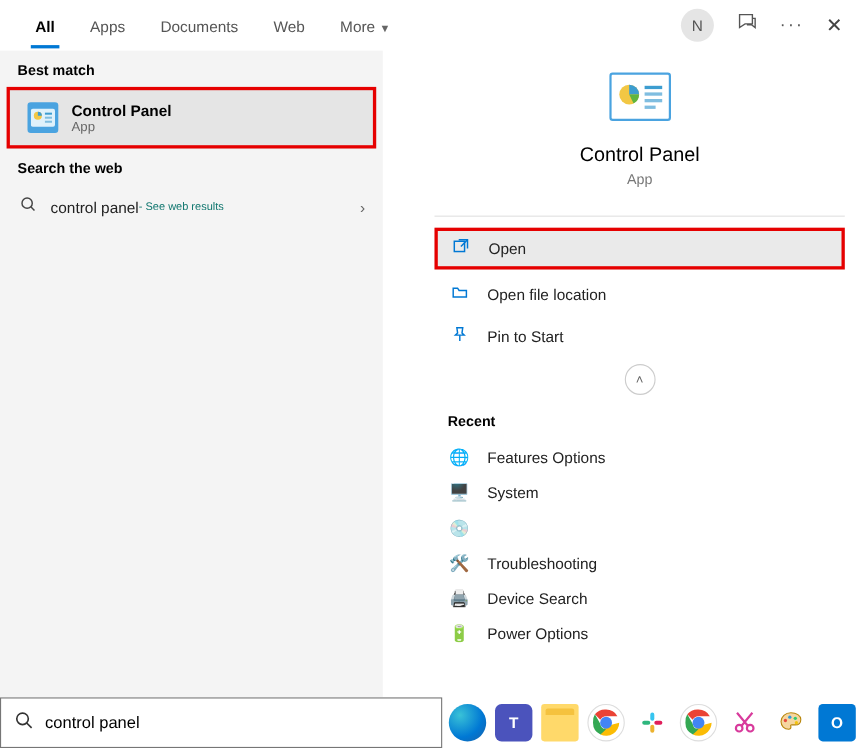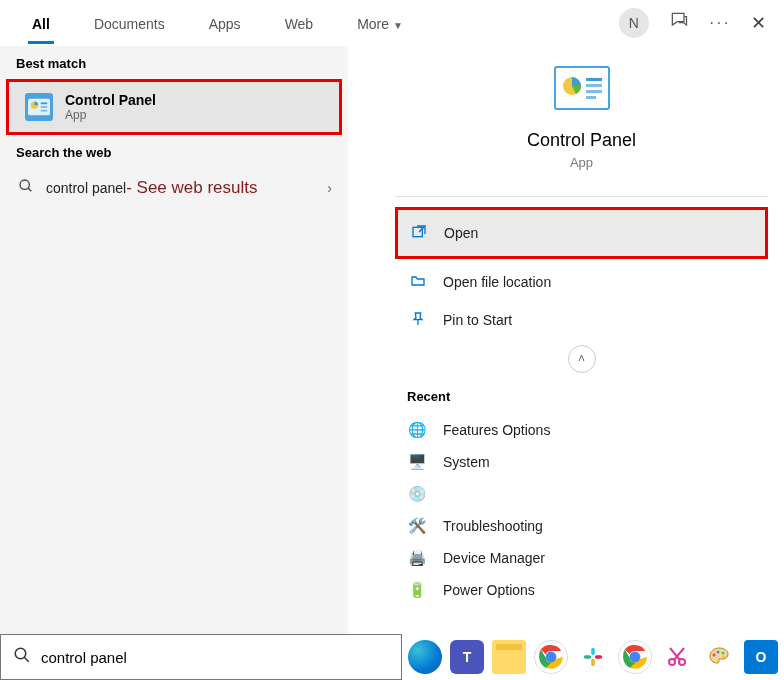--- a/index.html
+++ b/index.html
@@ -1,19 +1,19 @@
 <!DOCTYPE html>
 <html><head>
 <meta charset="utf-8">
 <style>
 * { margin:0; padding:0; box-sizing:border-box; font-family:"Segoe UI",Arial,sans-serif; }
 body { width:784px; height:680px; background:#fff; overflow:hidden; position:relative; }
 
 .topbar { display:flex; align-items:center; height:46px; padding:0 0 0 18px; border-bottom:1px solid transparent; }
-.tabs { display:flex; gap:16px; }
+.tabs { display:flex; gap:4px; }
 .tab { padding:12px 14px 10px; font-size:14px; color:#555; cursor:pointer; position:relative; }
 .tab.active { color:#000; font-weight:600; }
 .tab.active::after { content:""; position:absolute; left:10px; right:10px; bottom:-2px; height:3px; background:#0078d4; }
 .more-arrow { font-size:10px; margin-left:4px; color:#666; }
 .spacer { flex:1; }
 .top-icons { display:flex; align-items:center; gap:20px; padding-right:18px; }
 .avatar { width:30px; height:30px; border-radius:50%; background:#e5e5e5; display:flex; align-items:center; justify-content:center; font-size:14px; color:#555; }
 .ellipsis { font-size:16px; color:#555; letter-spacing:2px; }
 .close-x { font-size:18px; color:#444; font-weight:300; }
 
@@ -24,35 +24,35 @@
 .best-match { display:flex; align-items:center; padding:10px 16px; background:#e5e5e5; border:3px solid #e60000; margin:0 6px 0 6px; }
 .cp-icon-small { width:28px; height:28px; background:#4aa3e0; border-radius:3px; margin-right:12px; display:flex; align-items:center; justify-content:center; position:relative; }
 .cp-icon-small svg { width:22px; height:18px; }
 .bm-text { display:flex; flex-direction:column; }
 .bm-title { font-size:14px; font-weight:600; color:#000; }
 .bm-sub { font-size:12px; color:#666; }
 
 .web-row { display:flex; align-items:center; padding:10px 16px; cursor:pointer; }
 .search-glyph { width:20px; text-align:center; margin-right:10px; color:#444; }
 .web-text { font-size:14px; color:#222; }
-.web-sub { color:#7f1d1d; font-size:17px; }
+.web-sub { color:#0f766e; font-size:10px; }
 .chevron { margin-left:auto; color:#666; font-size:14px; }
 
 .right { flex:1; background:#fff; padding-top:20px; position:relative; }
 .hero { display:flex; flex-direction:column; align-items:center; padding-bottom:20px; }
 .cp-icon-big { width:56px; height:44px; border:2px solid #4aa3e0; border-radius:3px; background:#fff; display:flex; align-items:center; justify-content:center; margin-bottom:20px; }
 .cp-icon-big svg { width:48px; height:36px; }
 .hero-title { font-size:18px; color:#000; margin-bottom:4px; }
 .hero-sub { font-size:13px; color:#777; }
 
 .divider { height:1px; background:#e0e0e0; margin:6px 16px 0 16px; }
 
 .actions { padding:6px 0 0 0; }
 .action-row { display:flex; align-items:center; height:38px; padding:0 28px; cursor:pointer; font-size:14px; color:#222; }
-.action-row.highlighted { border:3px solid #e60000; background:#eaeaea; margin:4px 16px; padding:0 10px; height:52px; }
+.action-row.highlighted { border:3px solid #e60000; background:#eaeaea; margin:4px 16px; padding:0 10px; height:38px; }
 .action-icon { width:22px; text-align:center; margin-right:14px; color:#0078d4; font-size:15px; }
 
 .collapse-circle { width:28px; height:28px; border:1px solid #ccc; border-radius:50%; display:flex; align-items:center; justify-content:center; margin:6px auto 10px; color:#666; font-size:12px; cursor:pointer; }
 
 .recent-label { font-size:13px; font-weight:600; padding:6px 28px 10px; }
 .recent-list { padding:0 0 0 0; }
 .recent-row { display:flex; align-items:center; height:32px; padding:0 28px; cursor:pointer; font-size:14px; color:#222; }
 .recent-icon { width:22px; text-align:center; margin-right:14px; font-size:15px; }
 
 .searchbar { position:absolute; left:0; bottom:0; width:402px; height:46px; border:1px solid #767676; background:#fff; display:flex; align-items:center; padding:0 12px; }
@@ -71,22 +71,22 @@
 .snip { background:#fff; border-radius:50%; }
 .paint { background:#fff; border-radius:50%; }
 .outlook { background:#0078d4; color:#fff; border-radius:4px; font-weight:bold; font-size:14px; }
 </style>
 </head>
 <body>
 
 <div class="topbar">
   <div class="tabs">
     <div class="tab active">All</div>
+    <div class="tab">Apps</div>
     <div class="tab">Documents</div>
-    <div class="tab">Apps</div>
     <div class="tab">Web</div>
     <div class="tab"><span>More</span><span class="more-arrow">▼</span></div>
   </div>
   <div class="spacer"></div>
   <div class="top-icons">
     <div class="avatar">N</div>
     <div style="color:#555;font-size:18px;">
       <svg width="20" height="20" viewBox="0 0 24 24" fill="none" stroke="currentColor" stroke-width="1.5">
           <path d="M4 4h14v10H10l-6 4V4z"></path>
           <path d="M18 8h3v10l-4-3h-5"></path>
@@ -191,21 +191,21 @@
         </div>
       <div class="recent-row">
           <span class="recent-icon">💿</span>
         </div>
       <div class="recent-row">
           <span class="recent-icon">🛠️</span>
           <span>Troubleshooting</span>
         </div>
       <div class="recent-row">
           <span class="recent-icon">🖨️</span>
-          <span>Device Manager</span>
+          <span>Device Search</span>
         </div>
       <div class="recent-row">
           <span class="recent-icon">🔋</span>
           <span>Power Options</span>
         </div>
     </div>
   </div>
 </div>
 
 <div class="searchbar">

